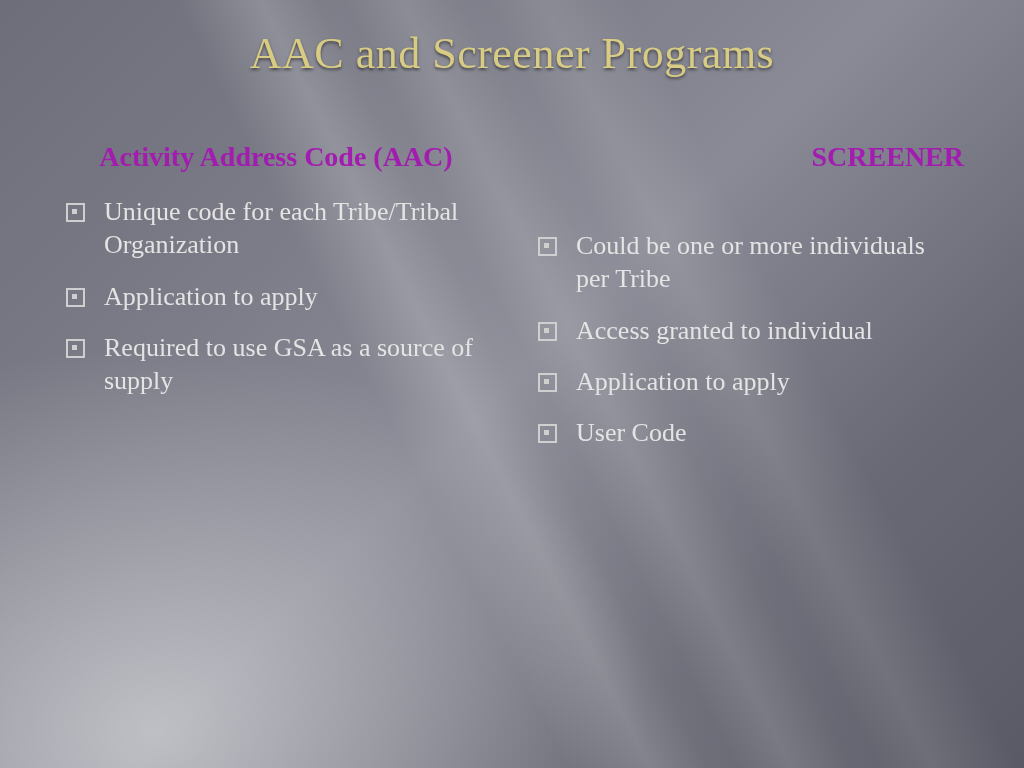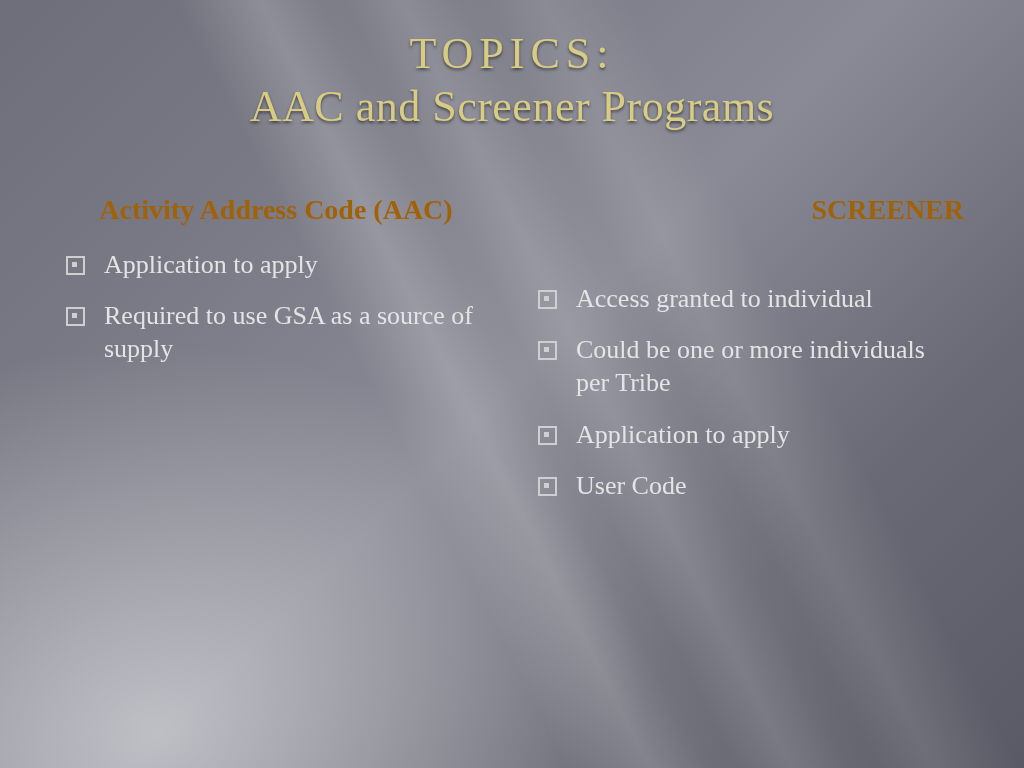--- a/index.html
+++ b/index.html
@@ -44,21 +44,21 @@
     }
     .col {
       flex: 1;
       color: #e6e6e6;
     }
     .colhead {
       font-weight: bold;
       font-size: 28px;
       line-height: 1.15;
       margin-bottom: 22px;
-      color: #a16207;
+      color: #a21caf;
     }
     .col.left .colhead { text-align: center; }
     .col.right .colhead { text-align: right; padding-left: 8px; margin-bottom: 56px; }
     ul.bullets {
       list-style: none;
       padding: 0;
     }
     ul.bullets li {
       position: relative;
       padding-left: 44px;
@@ -86,36 +86,36 @@
       height: 5px;
       background: #cfcfcf;
     }
   </style>
 </head>
 <body>
 <div class="rays"></div>
 
 <div class="slide">
   <h1 class="title">
-    <span class="line1">TOPICS:</span>
     <span class="line2">AAC and Screener Programs</span>
   </h1>
 
   <div class="columns">
     <div class="col left">
       <div class="colhead">Activity Address Code (AAC)</div>
       <ul class="bullets">
+        <li>Unique code for each Tribe/Tribal Organization</li>
         <li>Application to apply</li>
         <li>Required to use GSA as a source of supply</li>
       </ul>
     </div>
 
     <div class="col right">
       <div class="colhead">SCREENER</div>
       <ul class="bullets">
+        <li>Could be one or more individuals per Tribe</li>
         <li>Access granted to individual</li>
-        <li>Could be one or more individuals per Tribe</li>
         <li>Application to apply</li>
         <li>User Code</li>
       </ul>
     </div>
   </div>
 </div>
 
 </body></html>

